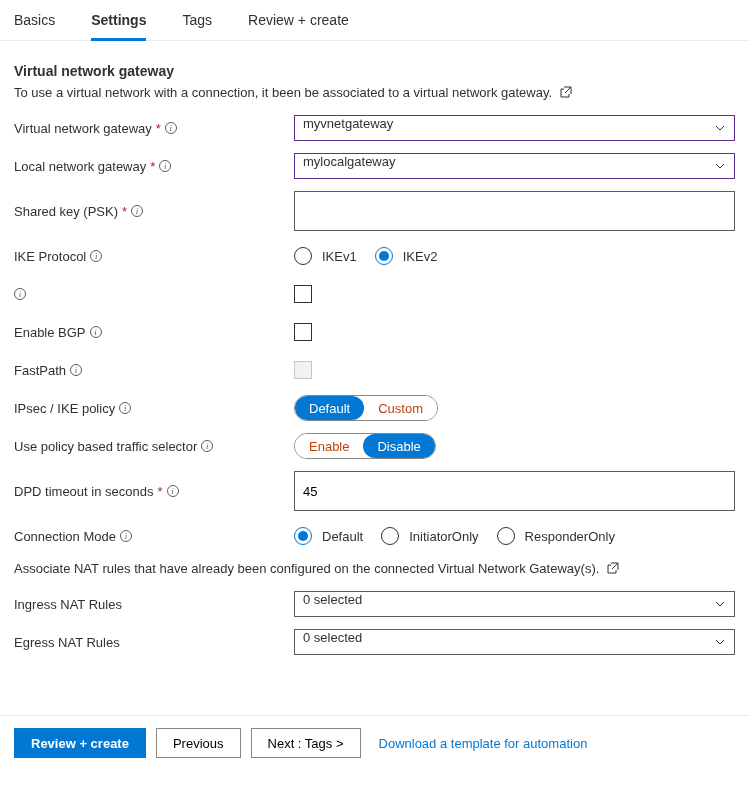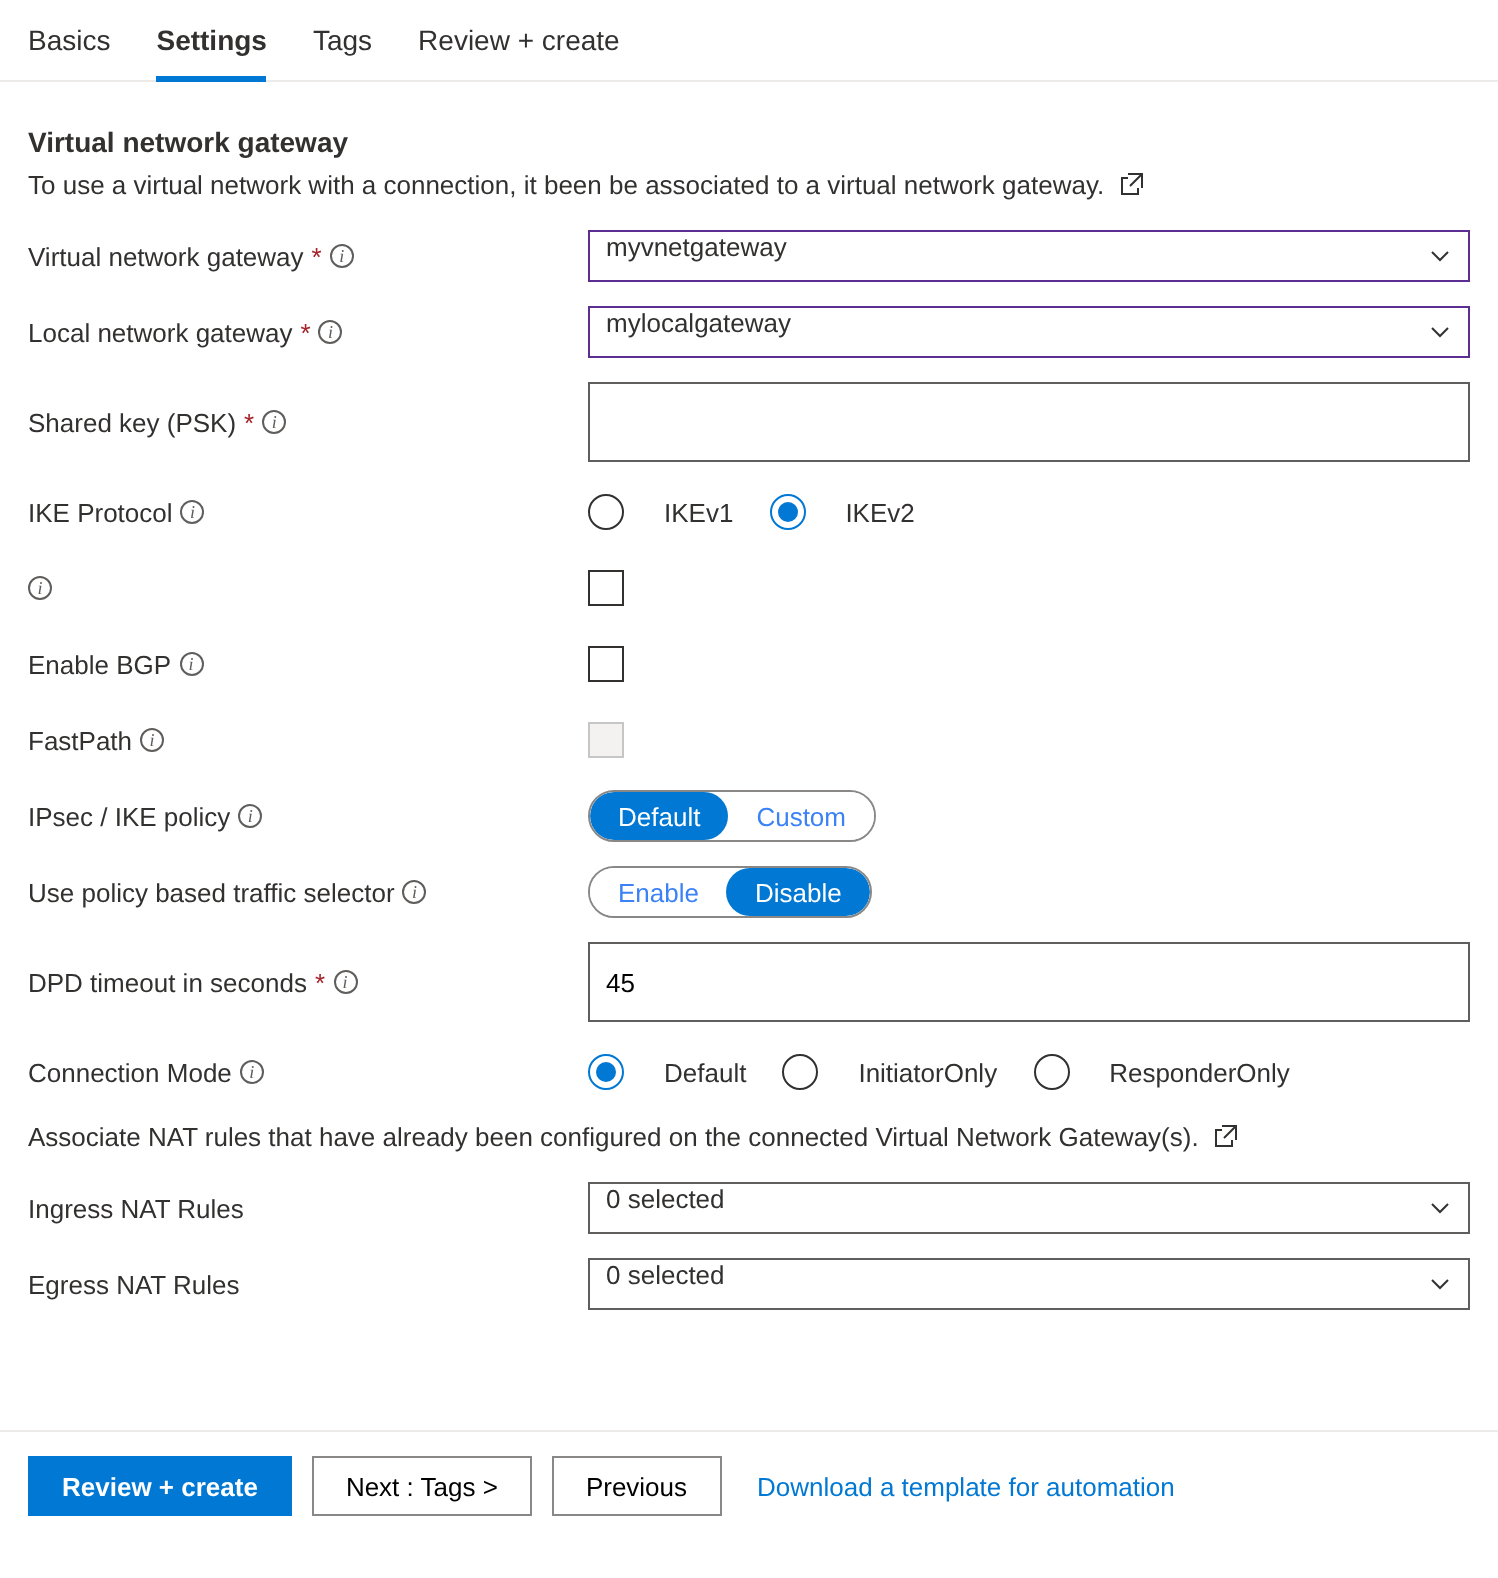--- a/index.html
+++ b/index.html
@@ -7,21 +7,21 @@
     margin: 0;
     padding: 0;
     font-family: "Segoe UI", -apple-system, sans-serif;
     font-size: 13px;
     color: #323130;
     background: #fff;
     width: 749px;
   }
   .tabs {
     display: flex;
-    gap: 23px;
+    gap: 36px;
     padding: 4px 14px 0 14px;
     border-bottom: 1px solid #edebe9;
   }
   .tab {
     padding: 8px 0 10px 0;
     cursor: pointer;
     font-size: 14px;
     color: #323130;
     border-bottom: 3px solid transparent;
     margin-bottom: -1px;
@@ -100,21 +100,21 @@
   input.text {
     width: 100%;
     height: 40px;
     border: 1px solid #605e5c;
     padding: 0 8px;
     font-size: 13px;
     font-family: inherit;
   }
   .radio-group { display: flex; align-items: center; gap: 18px; }
   .radio {
-    display: flex; align-items: center; gap: 20px; cursor: pointer; text-align: right;
+    display: flex; align-items: center; gap: 10px; cursor: pointer; text-align: right;
   }
   .radio-circle {
     width: 18px; height: 18px; border: 1px solid #323130; border-radius: 50%;
     display: flex; align-items: center; justify-content: center;
   }
   .radio.checked .radio-circle { border-color: #0078d4; }
   .radio.checked .radio-circle::after {
     content: ""; width: 10px; height: 10px; background: #0078d4; border-radius: 50%;
   }
   .checkbox {
@@ -127,21 +127,21 @@
     border-radius: 14px;
     overflow: hidden;
     height: 26px;
   }
   .pill {
     padding: 0 14px;
     display: flex; align-items: center;
     font-size: 13px;
     cursor: pointer;
     background: #fff;
-    color: #3b82f6;
+    color: #c2410c;
   }
   .pill.active {
     background: #0078d4; color: #fff; border-radius: 14px;
   }
   .footer {
     border-top: 1px solid #edebe9;
     padding: 12px 14px;
     display: flex;
     align-items: center;
     gap: 10px;
@@ -378,16 +378,16 @@
               <path d="M2 4l4 4 4-4" fill="none" stroke="#323130" stroke-width="1"></path>
             </svg>
           </span>
       </div>
     </div>
   </div>
 </div>
 
 <div class="footer">
   <button class="btn primary">Review + create</button>
+  <button class="btn">Previous</button>
   <button class="btn">Next : Tags &gt;</button>
-  <button class="btn">Previous</button>
   <span class="link">Download a template for automation</span>
 </div>
 
 </body></html>

